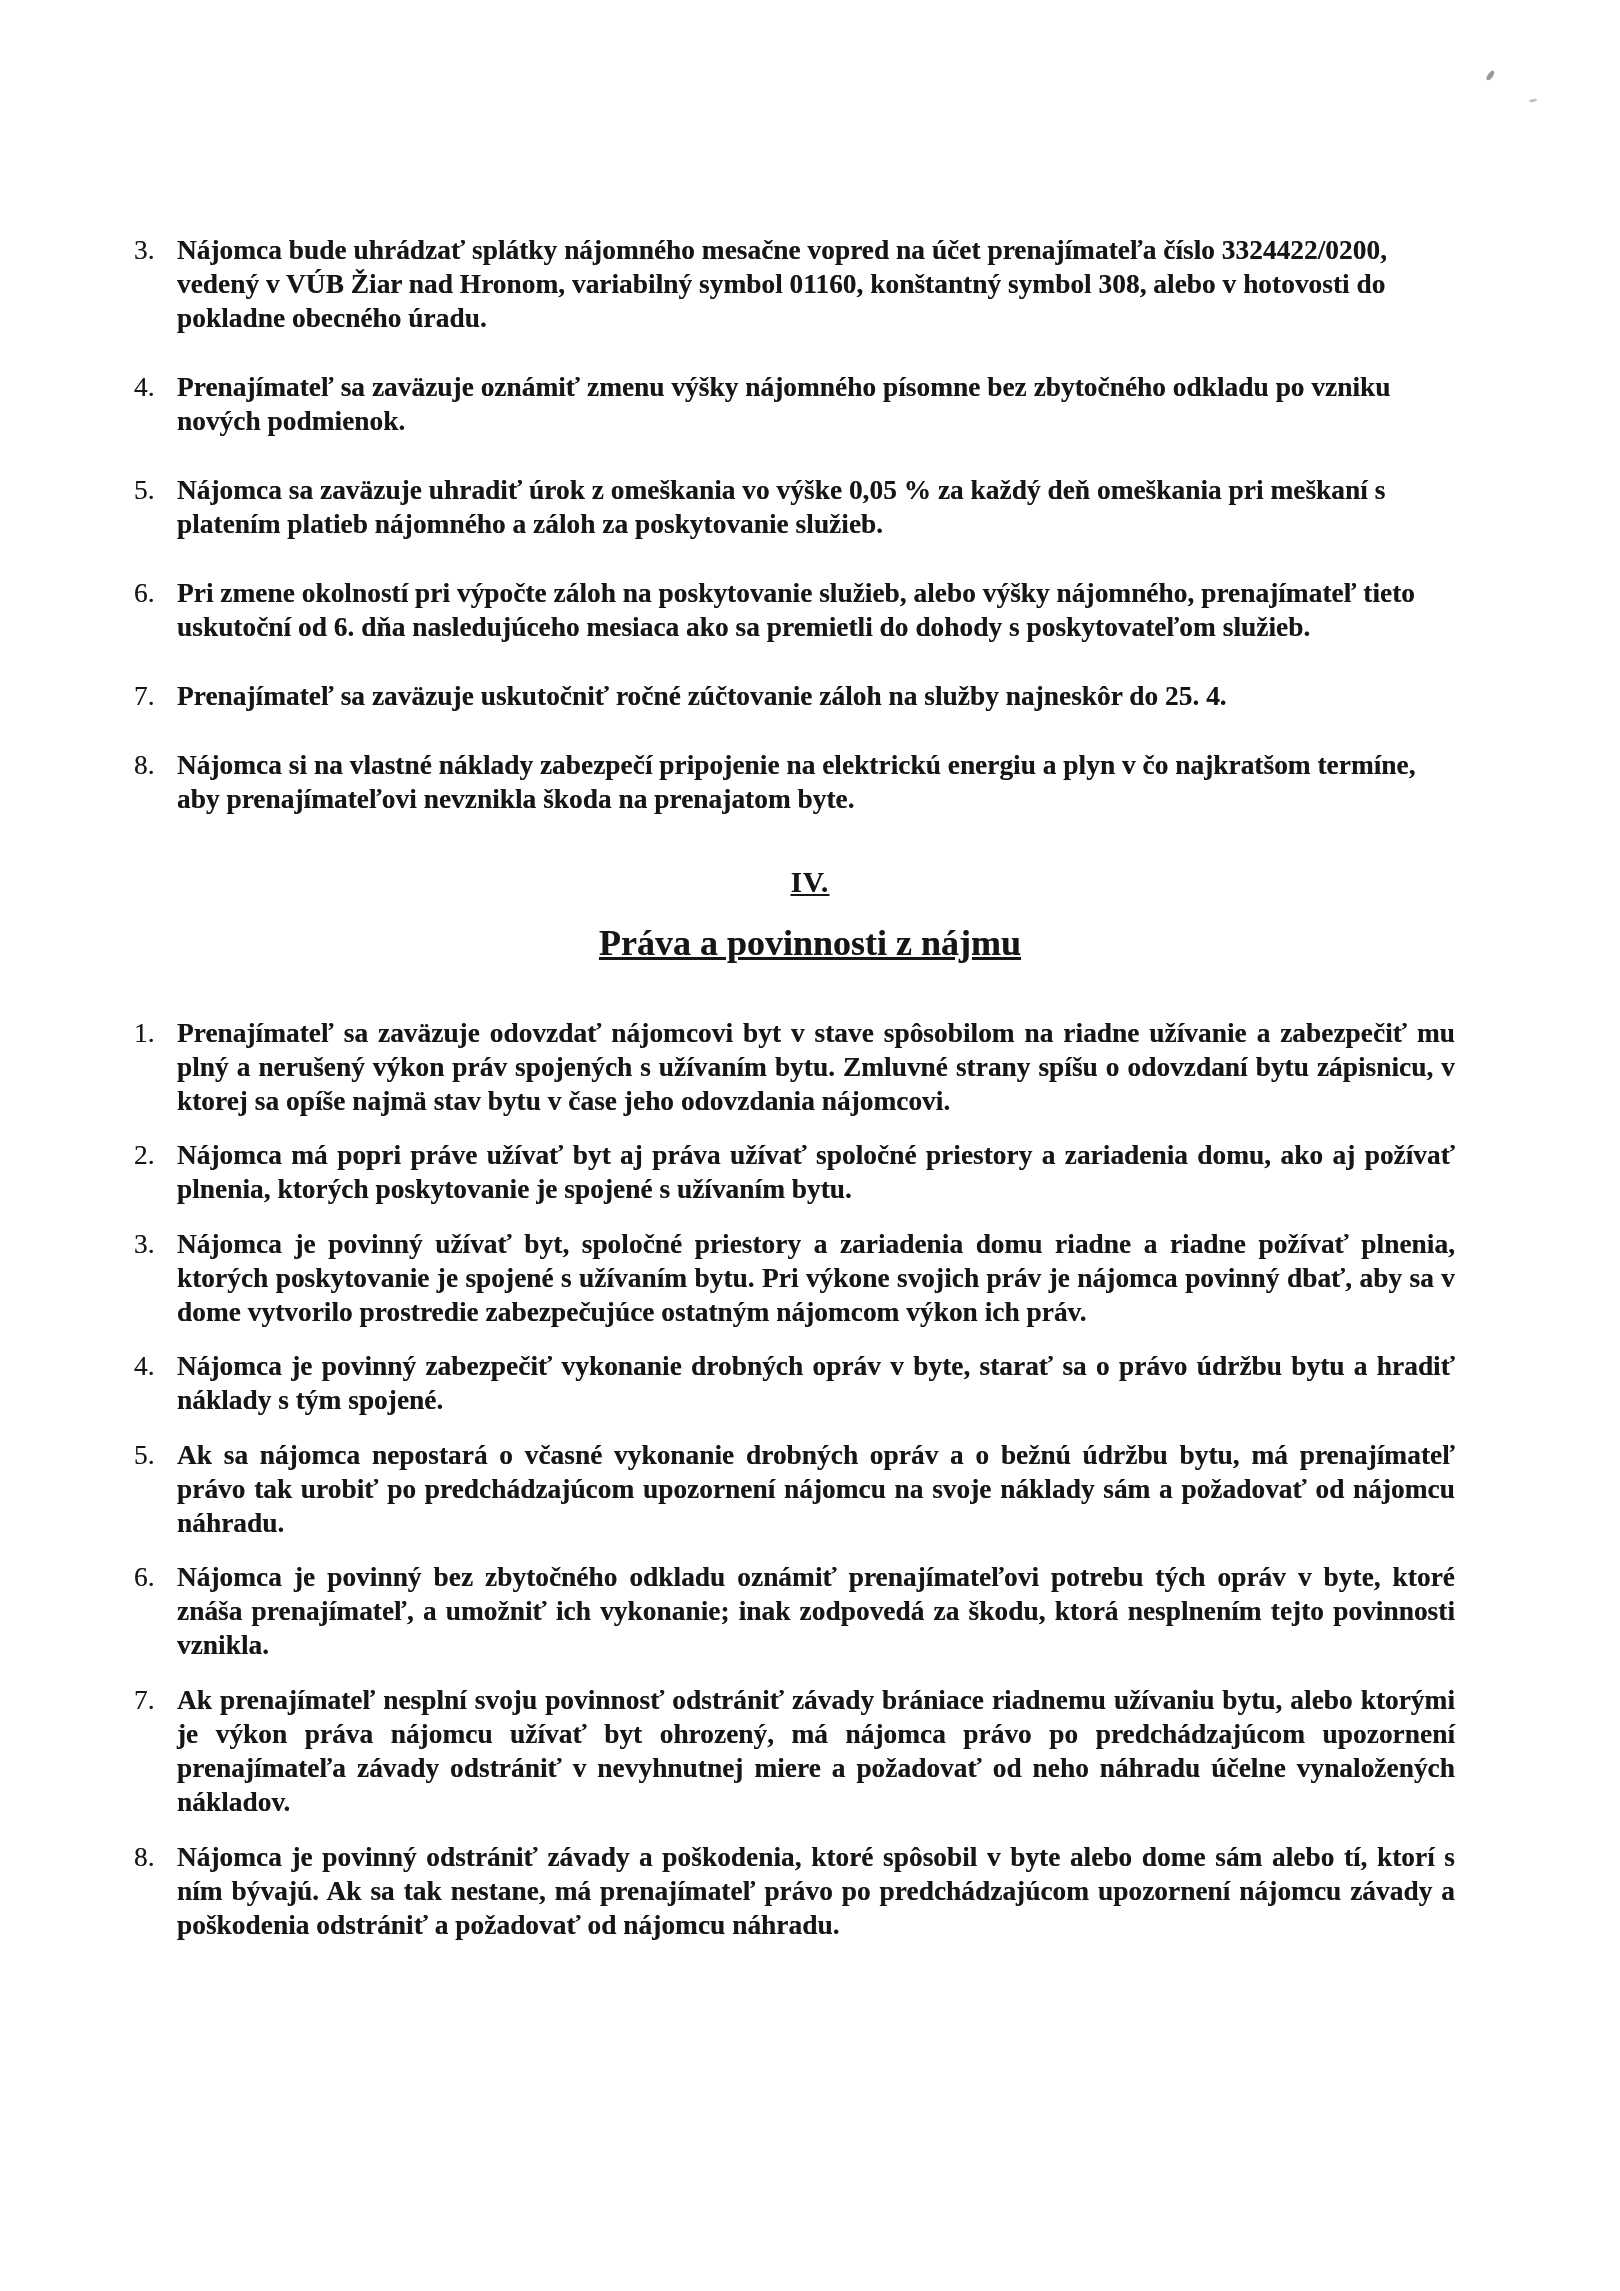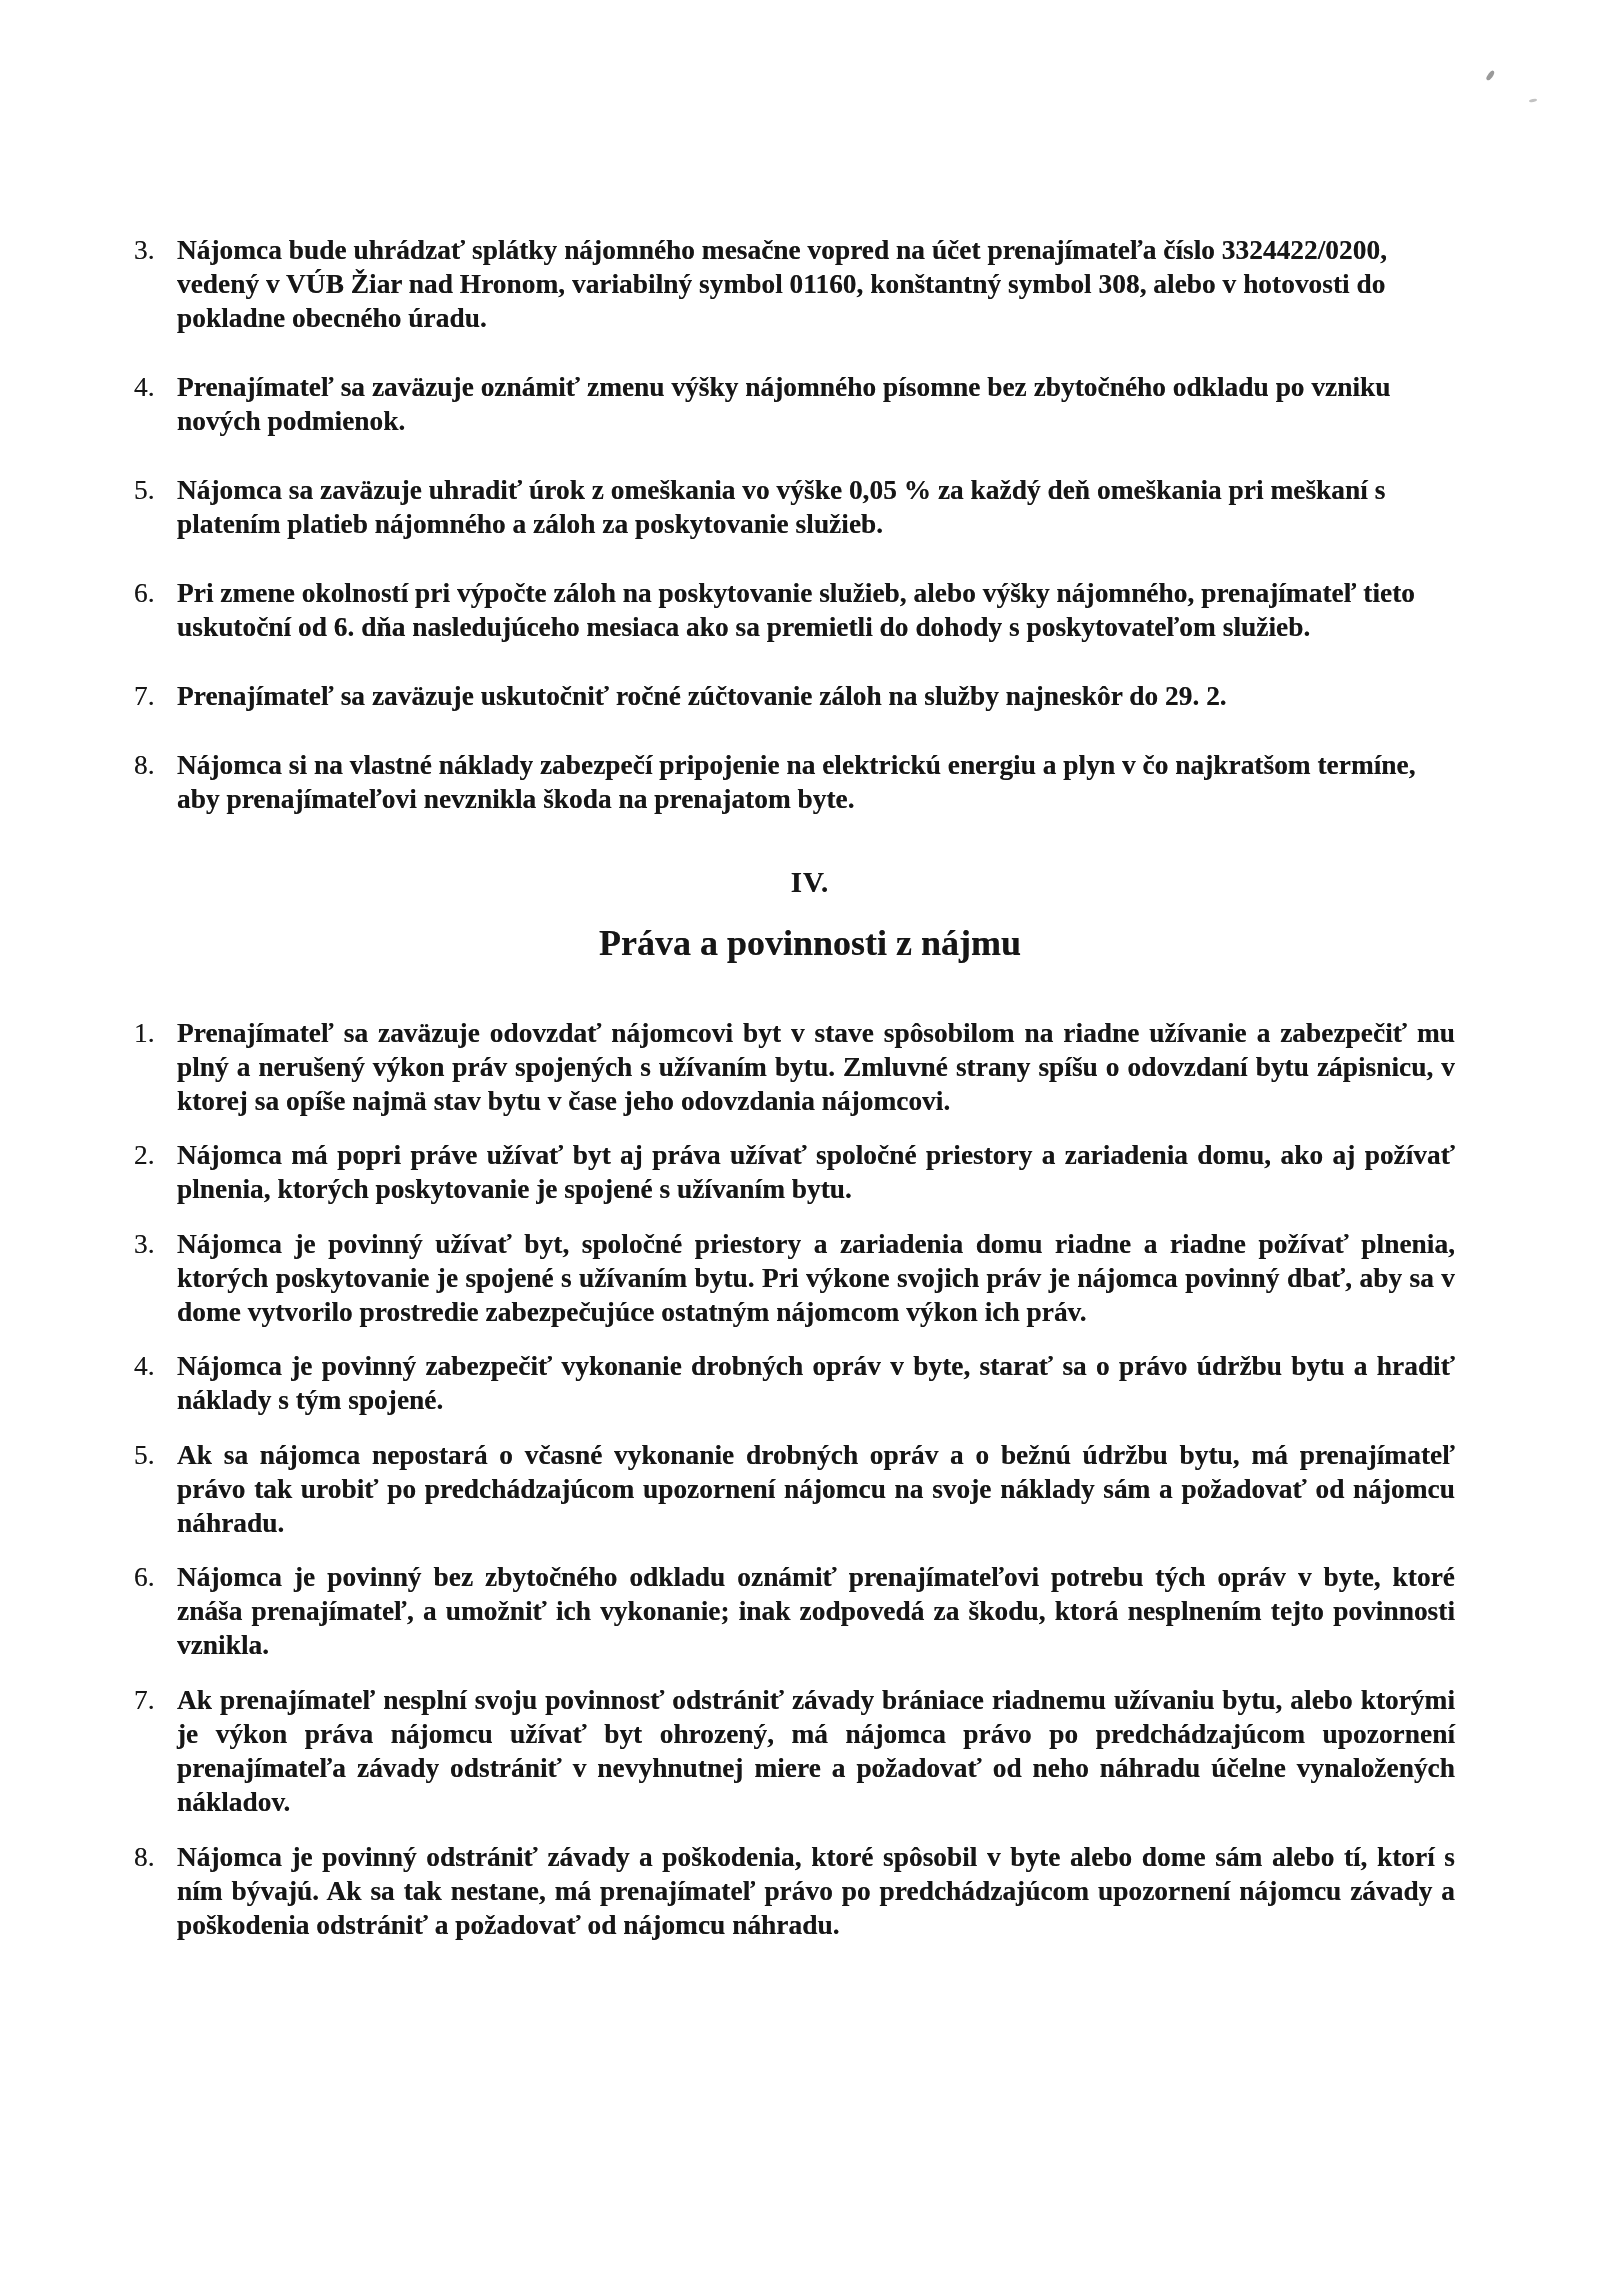--- a/index.html
+++ b/index.html
@@ -52,20 +52,21 @@
     margin-bottom: 20.6px;
     text-align: justify;
     text-align-last: left;
   }
   .section-heading {
     margin-top: 49px;
     margin-bottom: 56px;
     padding-left: 31px;
     text-align: center;
     font-weight: bold;
+    text-decoration: underline;
   }
   .section-heading .roman {
     font-size: 29px;
     letter-spacing: 1px;
   }
   .section-heading .title {
     margin-top: 26.5px;
     font-size: 36px;
   }
   
@@ -112,21 +113,21 @@
       <li class="clause">
         <span class="num">5.</span>
         <div class="txt">Nájomca sa zaväzuje uhradiť úrok z omeškania vo výške 0,05 % za každý deň omeškania pri meškaní s platením platieb nájomného a záloh za poskytovanie služieb.</div>
       </li>
       <li class="clause">
         <span class="num">6.</span>
         <div class="txt">Pri zmene okolností pri výpočte záloh na poskytovanie služieb, alebo výšky nájomného, prenajímateľ tieto uskutoční od 6. dňa nasledujúceho mesiaca ako sa premietli do dohody s poskytovateľom služieb.</div>
       </li>
       <li class="clause">
         <span class="num">7.</span>
-        <div class="txt">Prenajímateľ sa zaväzuje uskutočniť ročné zúčtovanie záloh na služby najneskôr do 29. 2.</div>
+        <div class="txt">Prenajímateľ sa zaväzuje uskutočniť ročné zúčtovanie záloh na služby najneskôr do 25. 4.</div>
       </li>
       <li class="clause">
         <span class="num">8.</span>
         <div class="txt">Nájomca si na vlastné náklady zabezpečí pripojenie na elektrickú energiu a plyn v čo najkratšom termíne, aby prenajímateľovi nevznikla škoda na prenajatom byte.</div>
       </li>
     </ol>
 
     <div class="section-heading">
       <div class="roman">IV.</div>
       <div class="title">Práva a povinnosti z nájmu</div>

